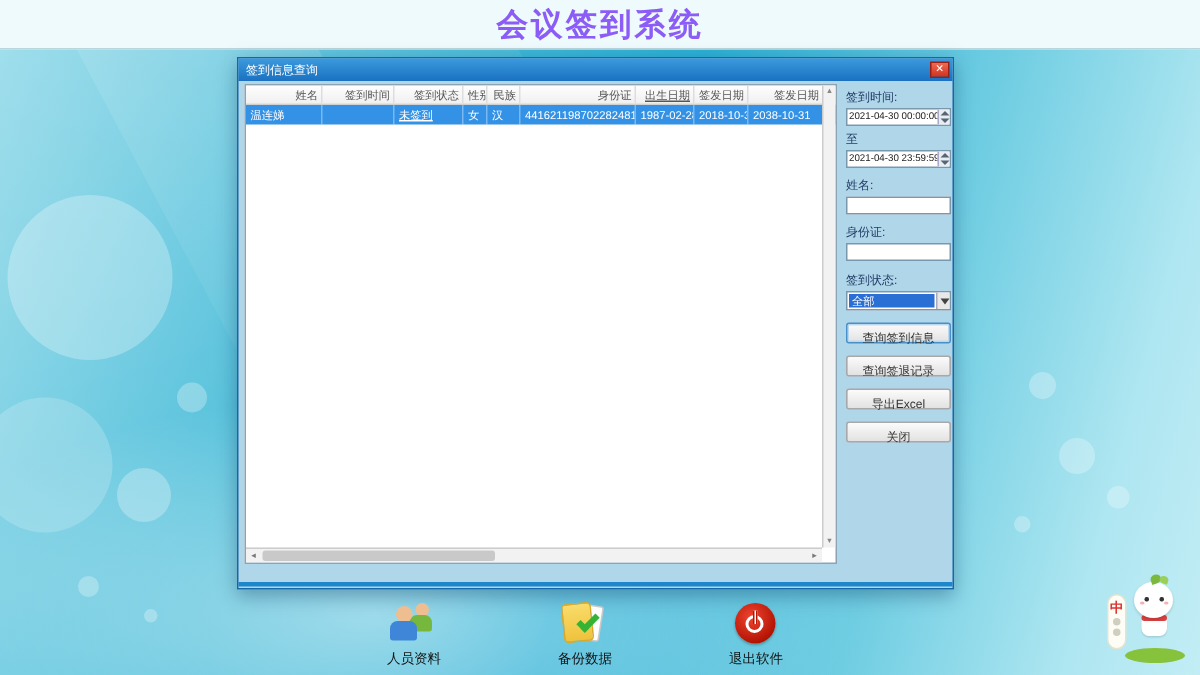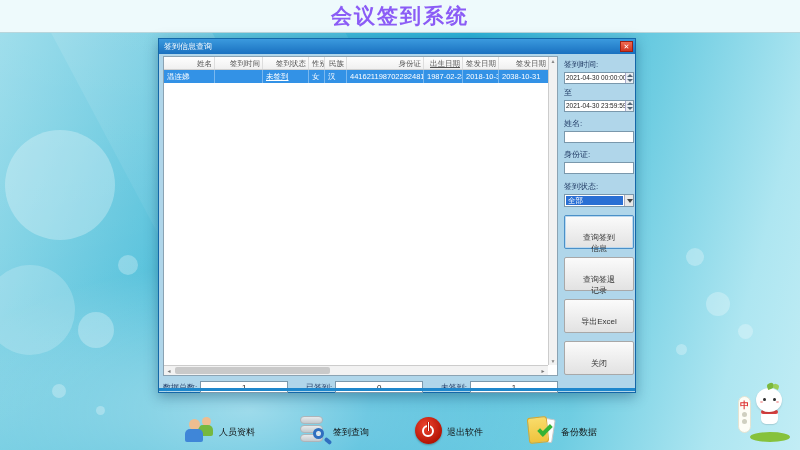--- a/index.html
+++ b/index.html
@@ -50,26 +50,26 @@
   .dtbox { position:relative; height:12px; background:#fff; border:1px solid #7a98ac; font-size:6.5px; color:#222; line-height:10px; padding-left:1px; white-space:nowrap; }
   .spin { position:absolute; right:0; top:0; width:8px; height:10px; border-left:1px solid #aac; background:#e9edf2; }
   .spin .up,.spin .dn { position:absolute; left:1px; width:0; height:0; border-left:3px solid transparent; border-right:3px solid transparent; }
   .spin .up { top:1px; border-bottom:3px solid #567; }
   .spin .dn { bottom:1px; border-top:3px solid #567; }
   .txtbox { height:12px; background:#fff; border:1px solid #7a98ac; font-size:7.5px; padding-left:2px; }
   .combo { position:relative; height:13px; background:#fff; border:1px solid #7a98ac; }
   .combo-sel { position:absolute; left:1px; top:1px; right:10px; bottom:1px; background:#2a6fd4; color:#fff; font-size:7.5px; line-height:10px; padding-left:2px; }
   .combo-arr { position:absolute; right:0; top:0; width:9px; height:11px; background:#e8e8e8; border-left:1px solid #aab; }
   .combo-arr:after { content:""; position:absolute; left:2px; top:4px; border-left:3px solid transparent; border-right:3px solid transparent; border-top:4px solid #444; }
-  .pbtn { display:block; width:100%; height:14px; margin-top:8px; background:linear-gradient(#fbfbfb,#e2e2e2); border:1px solid #a8a8a8; border-radius:2px; font-size:8px; color:#333; font-family:"Liberation Sans",sans-serif; cursor:pointer; padding:16px; }
+  .pbtn { display:block; width:100%; height:14px; margin-top:8px; background:linear-gradient(#fbfbfb,#e2e2e2); border:1px solid #a8a8a8; border-radius:2px; font-size:8px; color:#333; font-family:"Liberation Sans",sans-serif; cursor:pointer; padding:4px; }
   .pbtn.first { border-color:#4a90c8; box-shadow:0 0 0 1px #bcd8ee inset; }
 
   
   .toolbar { position:absolute; left:0; right:20px; bottom:4px; display:flex; justify-content:center; gap:42px; }
-  .tool { width:72px; display:flex; flex-direction:row; align-items:center; cursor:pointer; }
+  .tool { width:72px; display:flex; flex-direction:column; align-items:center; cursor:pointer; }
   .tool-label { font-size:9px; color:#111; margin-top:2px; }
   .icw { position:relative; width:36px; height:30px; }
 
   
   .pp-head { position:absolute; border-radius:50%; background:#eebd90; }
   .pp-body { position:absolute; border-radius:5px 5px 2px 2px; }
   .pp2-head { left:19px; top:1px; width:9px; height:9px; }
   .pp2-body { left:15px; top:9px; width:15px; height:11px; background:#76b83e; }
   .pp1-head { left:6px; top:3px; width:11px; height:11px; }
   .pp1-body { left:2px; top:13px; width:18px; height:13px; background:#3f86d8; }
@@ -160,34 +160,20 @@
           <div class="arr" style="top:1px">▲</div>
           <div class="arr" style="bottom:1px">▼</div>
         </div>
         <div class="hscroll">
           <div class="harr" style="left:2px">◂</div>
           <div class="hthumb"></div>
           <div class="harr" style="right:2px">▸</div>
         </div>
       </div>
 
-      <div class="stats">
-        <div class="stat">
-          <span class="stat-label">数据总数:</span>
-          <span class="stat-box">1</span>
-        </div>
-        <div class="stat">
-          <span class="stat-label">已签到:</span>
-          <span class="stat-box">0</span>
-        </div>
-        <div class="stat">
-          <span class="stat-label">未签到:</span>
-          <span class="stat-box">1</span>
-        </div>
-      </div>
 
       <div class="panel">
         <div class="plabel">签到时间:</div>
         <div class="dtbox">
           <span>2021-04-30 00:00:00</span>
           <div class="spin">
               <div class="up"></div>
               <div class="dn"></div>
             </div>
         </div>
@@ -223,43 +209,33 @@
       <div class="icw">
         <div class="pp-head pp2-head"></div>
           <div class="pp-body pp2-body"></div>
         <div class="pp-head pp1-head"></div>
           <div class="pp-body pp1-body"></div>
       </div>
       <div class="tool-label">人员资料</div>
     </div>
     <div class="tool">
       <div class="icw">
-        <div class="db-bar" style="top:0"></div>
-        <div class="db-bar" style="top:9px"></div>
-        <div class="db-bar" style="top:18px"></div>
-        <div class="mag-ring"></div>
-          <div class="mag-handle"></div>
-      </div>
-      <div class="tool-label">签到查询</div>
+        <div class="fc-page"></div>
+          <div class="fc-folder"></div>
+          <div class="fc-check"></div>
+      </div>
+      <div class="tool-label">备份数据</div>
     </div>
     <div class="tool">
       <div class="icw">
         <div class="pw-circle"></div>
           <div class="pw-ring"></div>
           <div class="pw-bar"></div>
       </div>
       <div class="tool-label">退出软件</div>
-    </div>
-    <div class="tool">
-      <div class="icw">
-        <div class="fc-page"></div>
-          <div class="fc-folder"></div>
-          <div class="fc-check"></div>
-      </div>
-      <div class="tool-label">备份数据</div>
     </div>
   </div>
 
   <div class="mascot">
     <div class="banner">
       <span class="banner-ch">中</span>
       <span class="banner-dot"></span>
         <span class="banner-dot"></span>
     </div>
     <div class="mound"></div>

